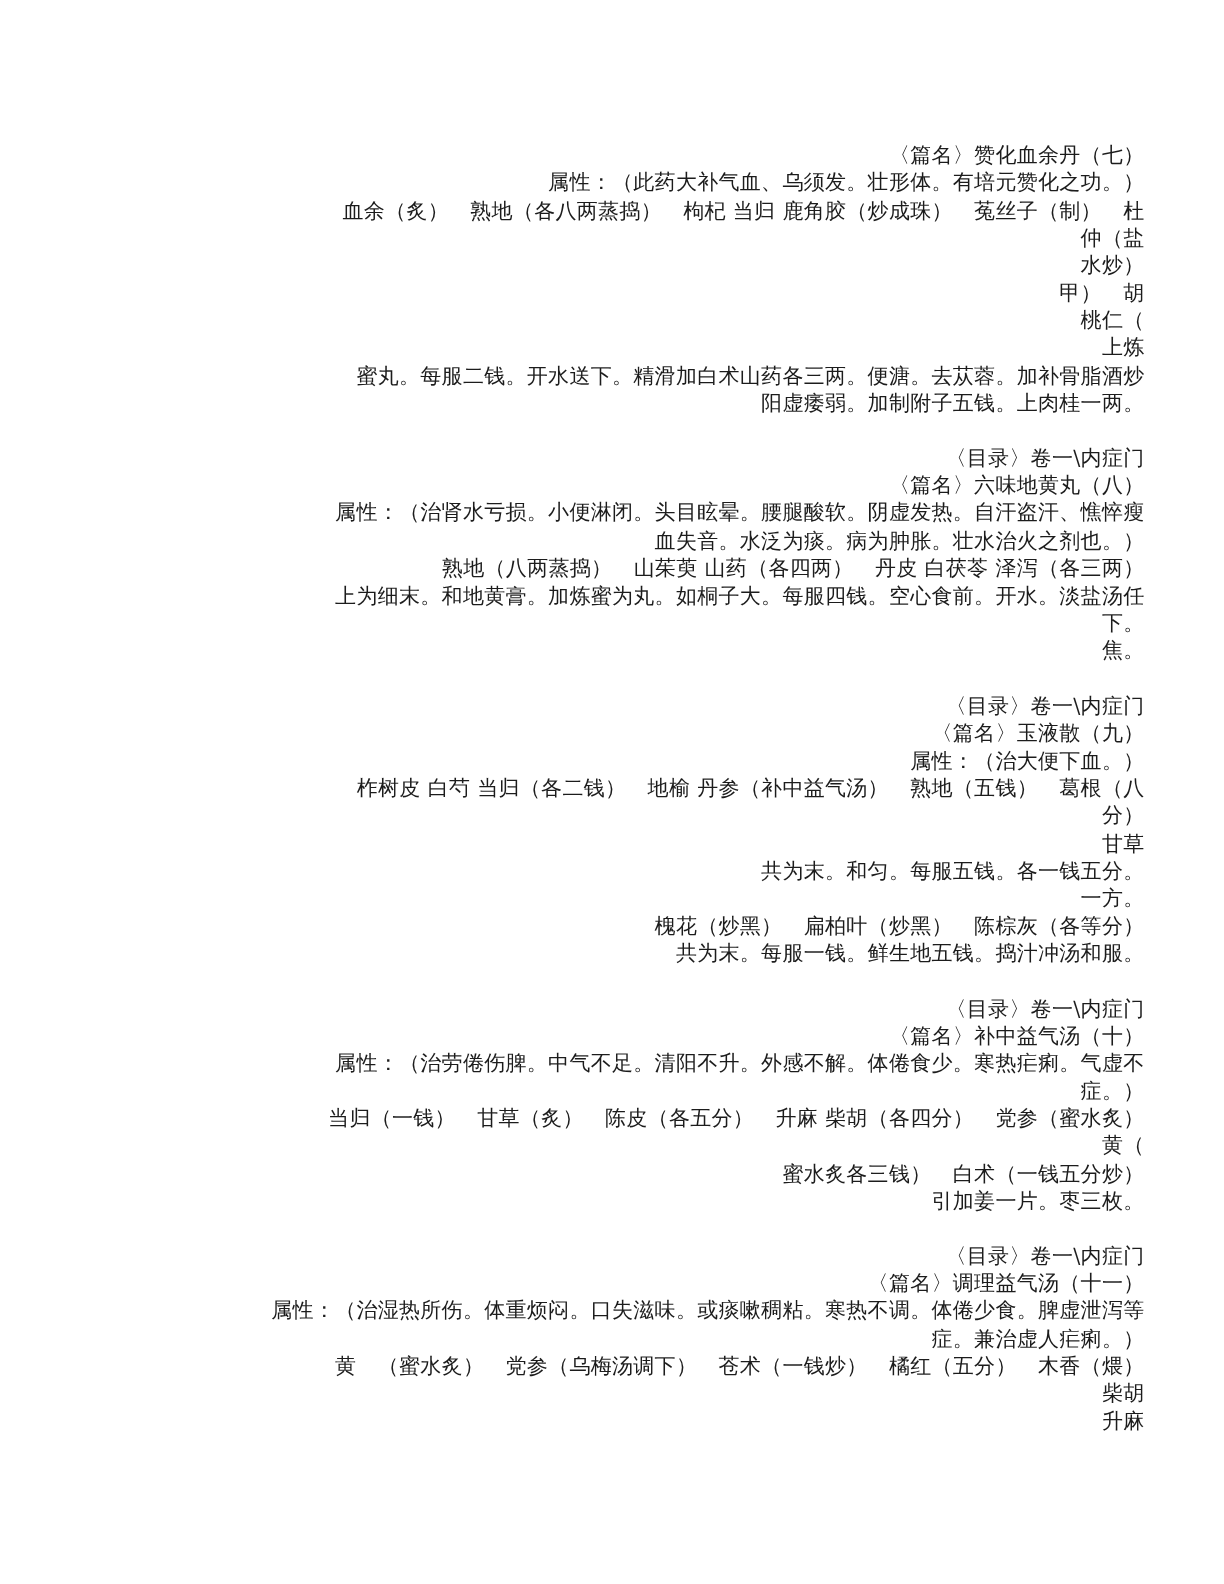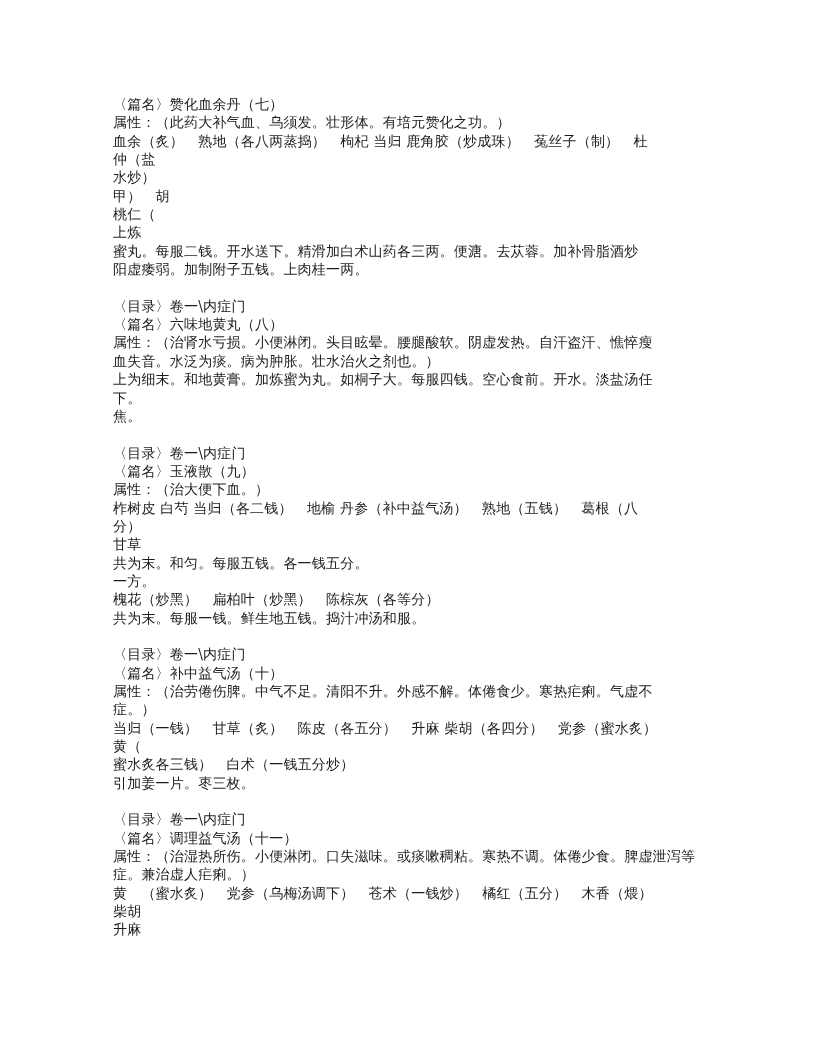--- a/index.html
+++ b/index.html
@@ -1,15 +1,15 @@
 <!DOCTYPE html>
 <html><head>
 <meta charset="utf-8">
 <style>
-  * { box-sizing: border-box; }
+  * { box-sizing: border-box; text-align: right; }
   html, body { margin: 0; padding: 0; }
   body {
     width: 816px;
     height: 1056px;
     background: #ffffff;
   }
   .page {
     position: relative;
     width: 816px;
     height: 1056px;
@@ -48,20 +48,21 @@
         <div class="line">桃仁（</div>
         <div class="line">上炼</div>
         <div class="line">蜜丸。每服二钱。开水送下。精滑加白术山药各三两。便溏。去苁蓉。加补骨脂酒炒</div>
         <div class="line">阳虚痿弱。加制附子五钱。上肉桂一两。</div>
       </div>
       <div class="section">
         <div class="line">〈目录〉卷一\内症门</div>
         <div class="line">〈篇名〉六味地黄丸（八）</div>
         <div class="line">属性：（治肾水亏损。小便淋闭。头目眩晕。腰腿酸软。阴虚发热。自汗盗汗、憔悴瘦</div>
         <div class="line">血失音。水泛为痰。病为肿胀。壮水治火之剂也。）</div>
+        <div class="line">熟地（八两蒸捣）　山茱萸 山药（各四两）　丹皮 白茯苓 泽泻（各三两）</div>
         <div class="line">上为细末。和地黄膏。加炼蜜为丸。如桐子大。每服四钱。空心食前。开水。淡盐汤任</div>
         <div class="line">下。</div>
         <div class="line">焦。</div>
       </div>
       <div class="section">
         <div class="line">〈目录〉卷一\内症门</div>
         <div class="line">〈篇名〉玉液散（九）</div>
         <div class="line">属性：（治大便下血。）</div>
         <div class="line">柞树皮 白芍 当归（各二钱）　地榆 丹参（补中益气汤）　熟地（五钱）　葛根（八</div>
         <div class="line">分）</div>
@@ -77,20 +78,20 @@
         <div class="line">属性：（治劳倦伤脾。中气不足。清阳不升。外感不解。体倦食少。寒热疟痢。气虚不</div>
         <div class="line">症。）</div>
         <div class="line">当归（一钱）　甘草（炙）　陈皮（各五分）　升麻 柴胡（各四分）　党参（蜜水炙）</div>
         <div class="line">黄（</div>
         <div class="line">蜜水炙各三钱）　白术（一钱五分炒）</div>
         <div class="line">引加姜一片。枣三枚。</div>
       </div>
       <div class="section">
         <div class="line">〈目录〉卷一\内症门</div>
         <div class="line">〈篇名〉调理益气汤（十一）</div>
-        <div class="line">属性：（治湿热所伤。小便淋闭。口失滋味。或痰嗽稠粘。寒热不调。体倦少食。脾虚泄泻等</div>
+        <div class="line">属性：（治湿热所伤。体重烦闷。口失滋味。或痰嗽稠粘。寒热不调。体倦少食。脾虚泄泻等</div>
         <div class="line">症。兼治虚人疟痢。）</div>
         <div class="line">黄　（蜜水炙）　党参（乌梅汤调下）　苍术（一钱炒）　橘红（五分）　木香（煨）</div>
         <div class="line">柴胡</div>
         <div class="line">升麻</div>
       </div>
     </div>
 </div>
 
 </body></html>

